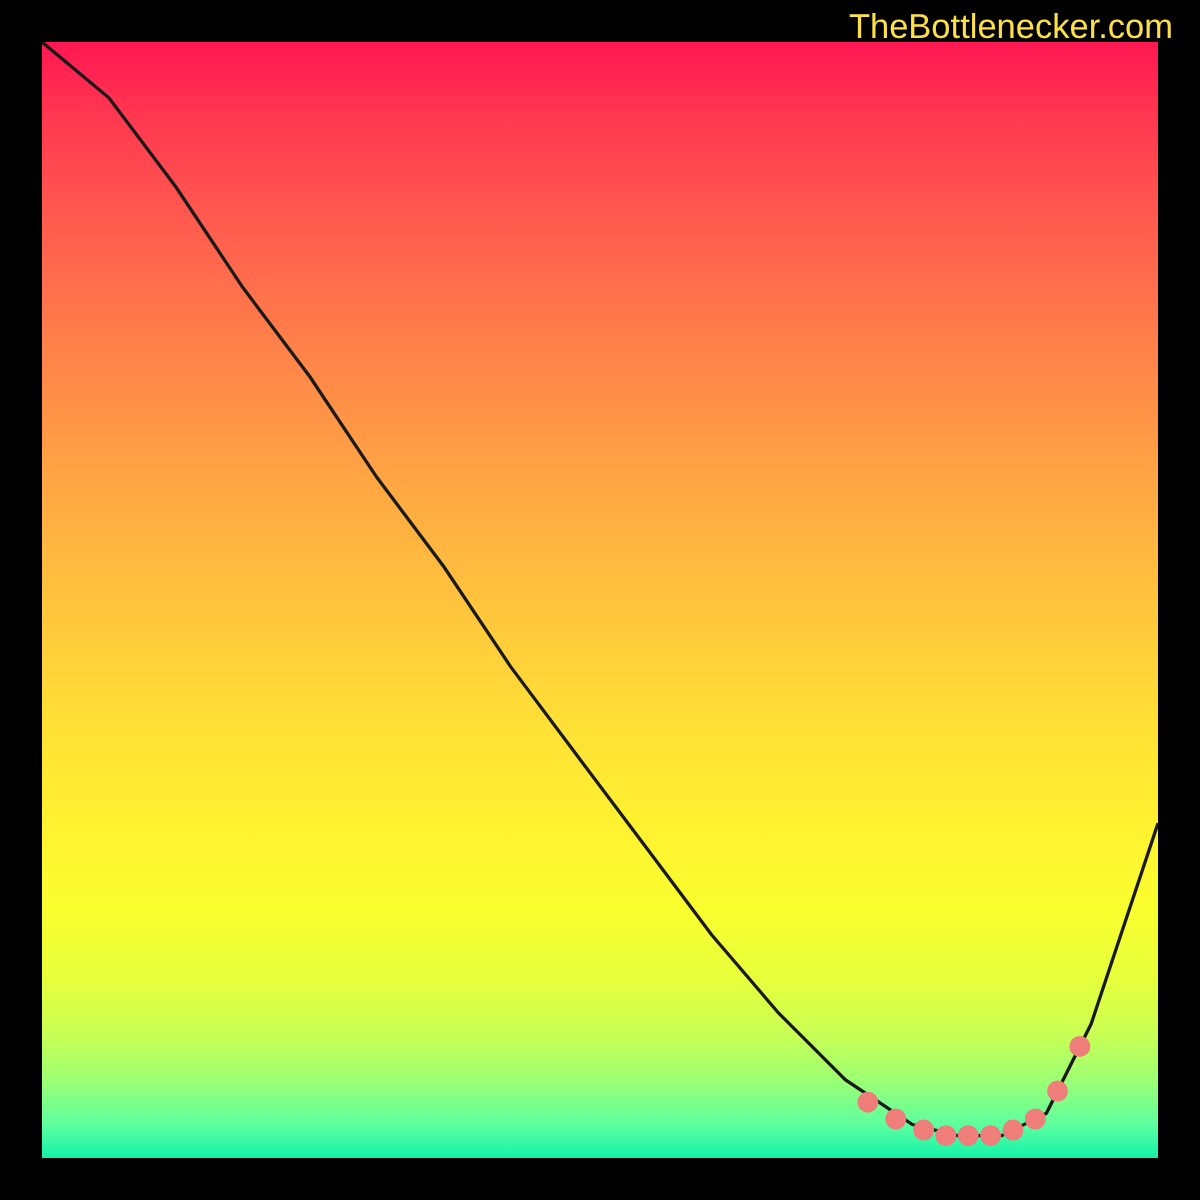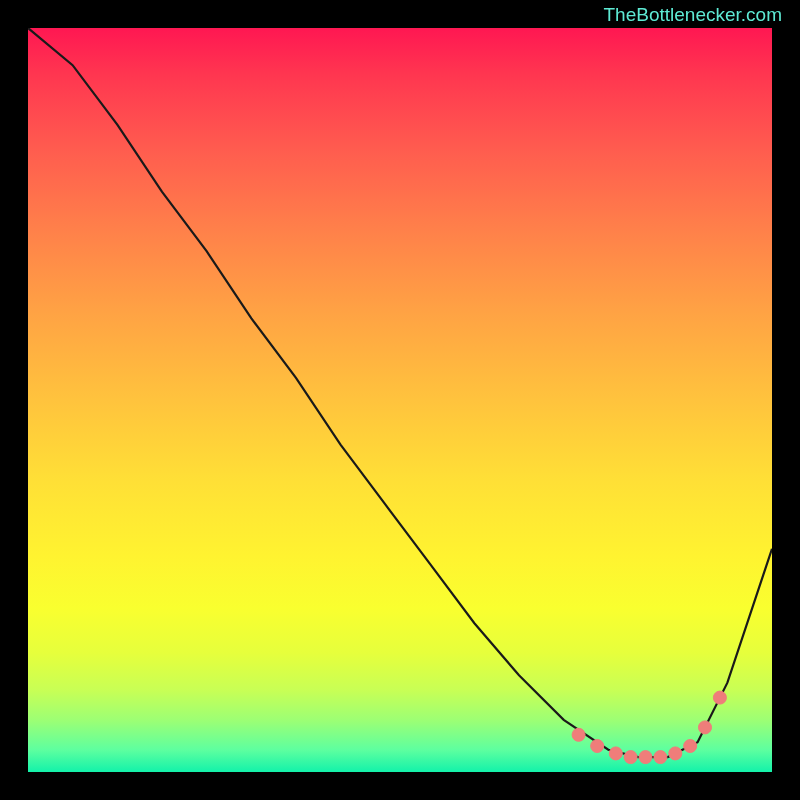--- a/index.html
+++ b/index.html
@@ -9,22 +9,22 @@
     height: 800px;
     background: #000;
     position: relative;
     font-family: Arial, Helvetica, sans-serif;
     overflow: hidden;
   }
   .watermark {
     position: absolute;
     top: 4px;
     right: 18px;
-    color: #5eead4;
-    font-size: 19px;
+    color: #fde047;
+    font-size: 23px;
     font-weight: 500;
     z-index: 20;
   }
   .plot-area {
     position: absolute;
     left: 28px;
     top: 28px;
     width: 744px;   
     height: 744px;
     background: linear-gradient(to bottom,

